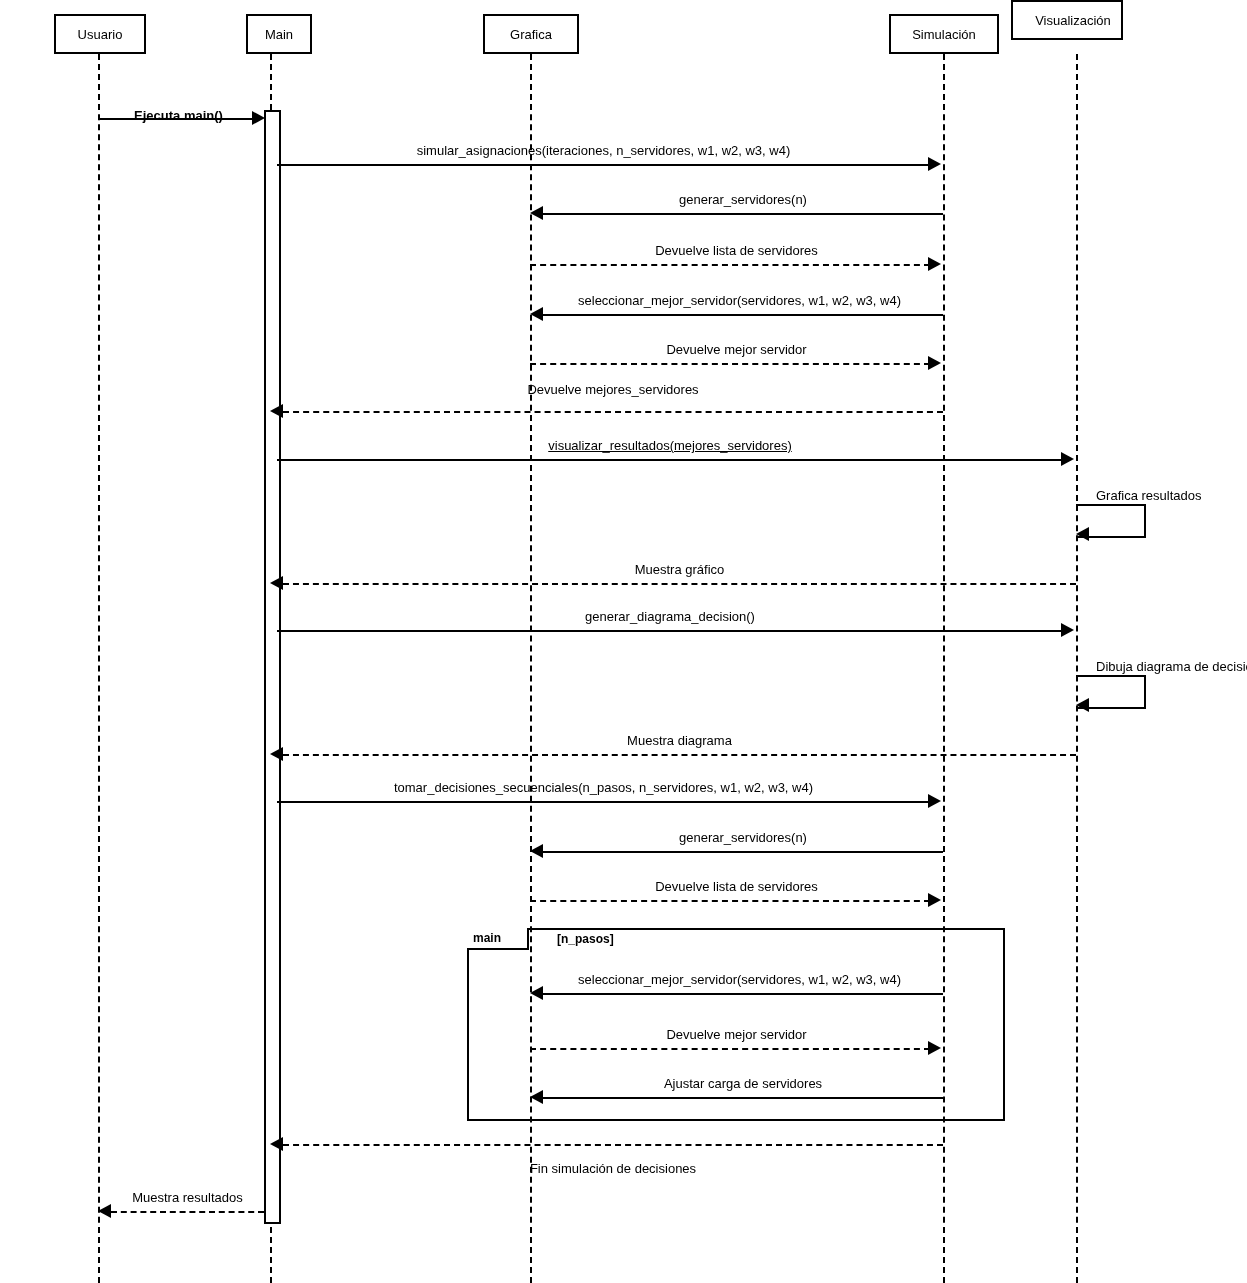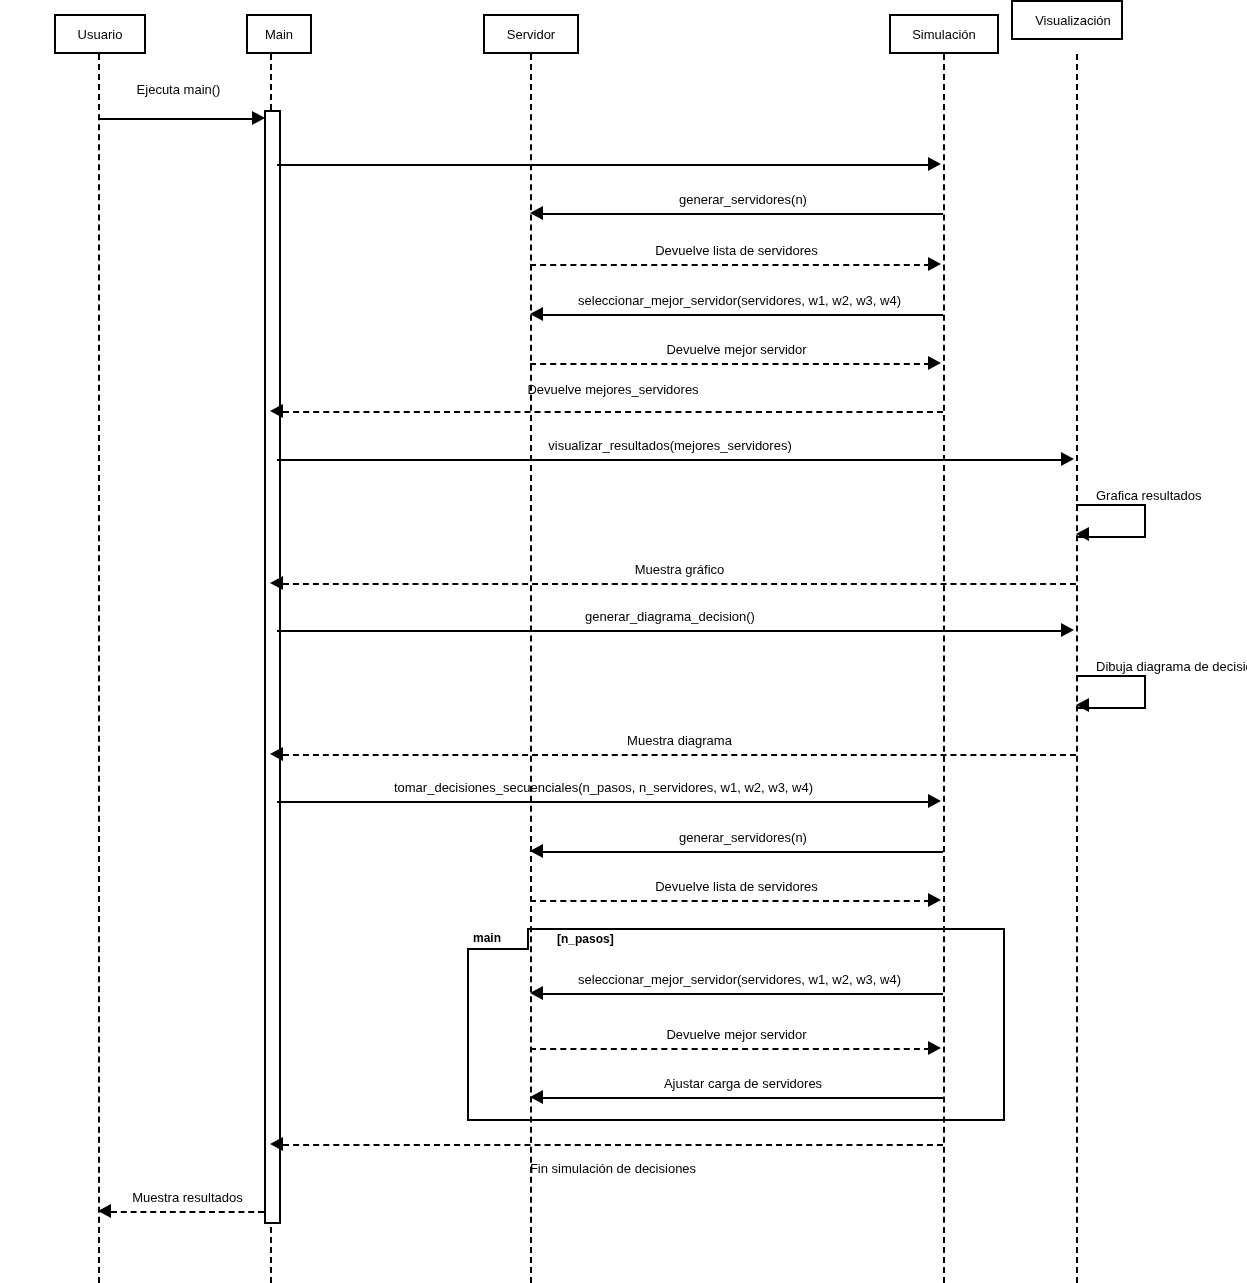--- a/index.html
+++ b/index.html
@@ -29,43 +29,44 @@
 
 <div id="stage">
 
   <div class="lifeline-box" style="left:8px;top:14px;width:92px;">
     <span>Usuario</span>
   </div>
   <div class="lifeline-box" style="left:200px;top:14px;width:66px;">
     <span>Main</span>
   </div>
   <div class="lifeline-box" style="left:437px;top:14px;width:96px;">
-    <span>Servidor</span>
+    <span>Grafica</span>
   </div>
   <div class="lifeline-box" style="left:843px;top:14px;width:110px;">
     <span>Simulación</span>
   </div>
   <div class="lifeline-box" style="left:965px;top:0;width:112px;padding-left:12px;">
     <span>Visualización</span>
   </div>
 
   <div class="lifeline-line" style="left:52px;top:54px;height:1229px;"></div>
   <div class="lifeline-line" style="left:224px;top:54px;height:1229px;"></div>
   <div class="lifeline-line" style="left:484px;top:54px;height:1229px;"></div>
   <div class="lifeline-line" style="left:897px;top:54px;height:1229px;"></div>
   <div class="lifeline-line" style="left:1030px;top:54px;height:1229px;"></div>
 
   <div class="activation" style="left:218px;top:110px;width:13px;height:1110px;"></div>
 
   <div class="msg" style="left:52px;top:118px;width:161px;"></div>
   <div class="arrowhead arrow-right" style="left:206px;top:111px;"></div>
-  <div class="msg-label" style="left:52px;top:82px;width:161px;">Ejecuta main()</div>
+  <div class="msg-label" style="left:52px;top:108px;width:161px;font-weight:bold;">Ejecuta main()</div>
 
   <div class="msg" style="left:231px;top:164px;width:653px;"></div>
   <div class="arrowhead arrow-right" style="left:882px;top:157px;"></div>
+  <div class="msg-label" style="left:231px;top:143px;width:653px;">simular_asignaciones(iteraciones, n_servidores, w1, w2, w3, w4)</div>
 
   <div class="msg" style="left:497px;top:213px;width:400px;"></div>
   <div class="arrowhead arrow-left" style="left:484px;top:206px;"></div>
   <div class="msg-label" style="left:497px;top:192px;width:400px;">generar_servidores(n)</div>
 
   <div class="msg dashed" style="left:484px;top:264px;width:400px;"></div>
   <div class="arrowhead arrow-right" style="left:882px;top:257px;"></div>
   <div class="msg-label" style="left:484px;top:243px;width:413px;">Devuelve lista de servidores</div>
 
   <div class="msg" style="left:497px;top:314px;width:400px;"></div>
@@ -75,21 +76,21 @@
   <div class="msg dashed" style="left:484px;top:363px;width:400px;"></div>
   <div class="arrowhead arrow-right" style="left:882px;top:356px;"></div>
   <div class="msg-label" style="left:484px;top:342px;width:413px;">Devuelve mejor servidor</div>
 
   <div class="msg dashed" style="left:237px;top:411px;width:660px;"></div>
   <div class="arrowhead arrow-left" style="left:224px;top:404px;"></div>
   <div class="msg-label" style="left:237px;top:382px;width:660px;">Devuelve mejores_servidores</div>
 
   <div class="msg" style="left:231px;top:459px;width:786px;"></div>
   <div class="arrowhead arrow-right" style="left:1015px;top:452px;"></div>
-  <div class="msg-label" style="left:231px;top:438px;width:786px;">visualizar_resultados(mejores_servidores)</div>
+  <div class="msg-label" style="left:231px;top:438px;width:786px;text-decoration:underline;">visualizar_resultados(mejores_servidores)</div>
 
   <div class="selfcall" style="left:1030px;top:504px;width:68px;height:30px;"></div>
   <div class="arrowhead arrow-left" style="left:1030px;top:527px;"></div>
   <div class="msg-label" style="left:1050px;top:488px;width:190px;text-align:left;">Grafica resultados</div>
 
   <div class="msg dashed" style="left:237px;top:583px;width:793px;"></div>
   <div class="arrowhead arrow-left" style="left:224px;top:576px;"></div>
   <div class="msg-label" style="left:237px;top:562px;width:793px;">Muestra gráfico</div>
 
   <div class="msg" style="left:231px;top:630px;width:786px;"></div>

